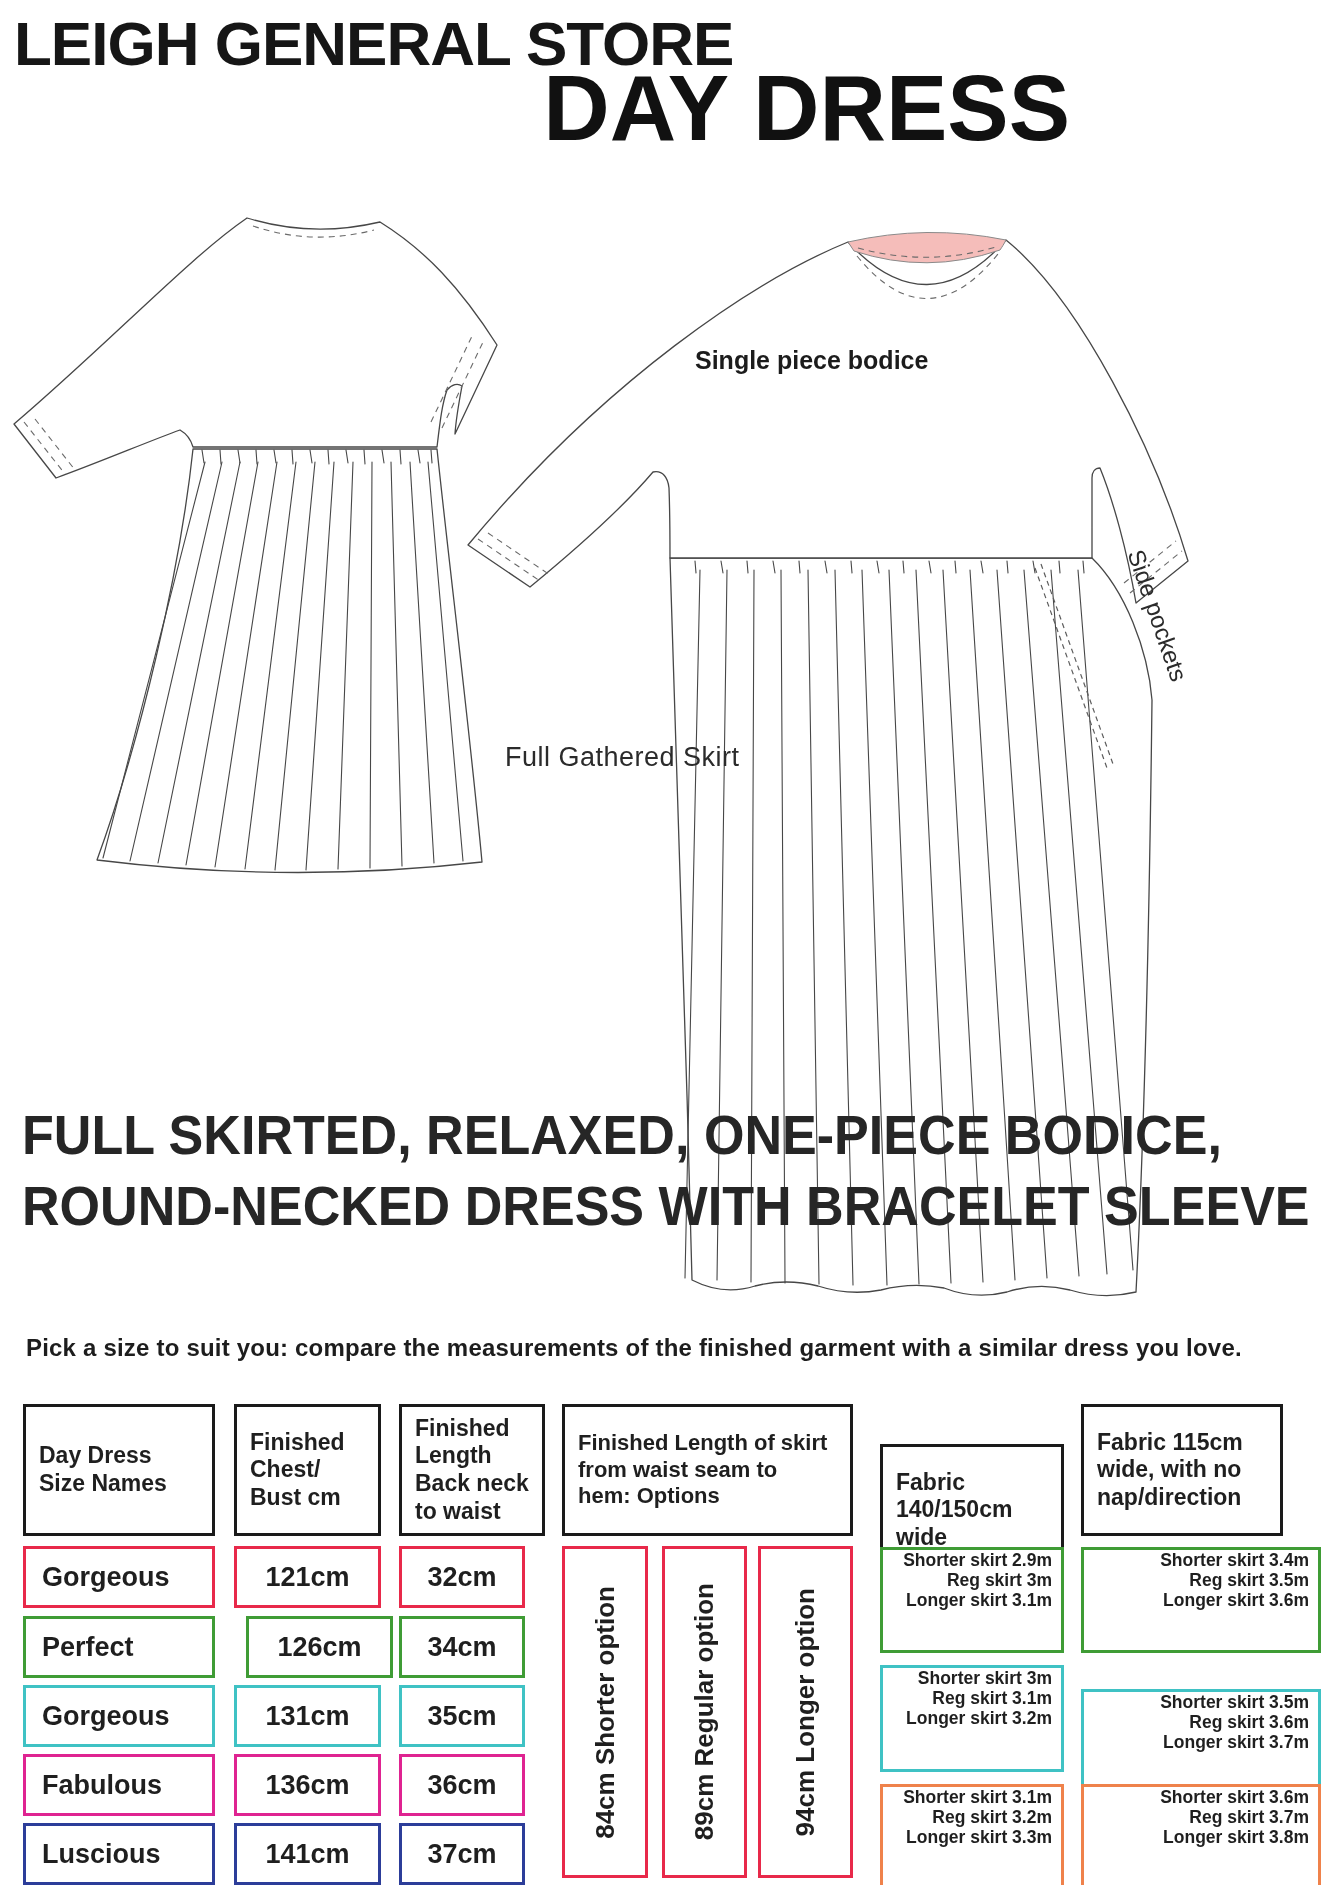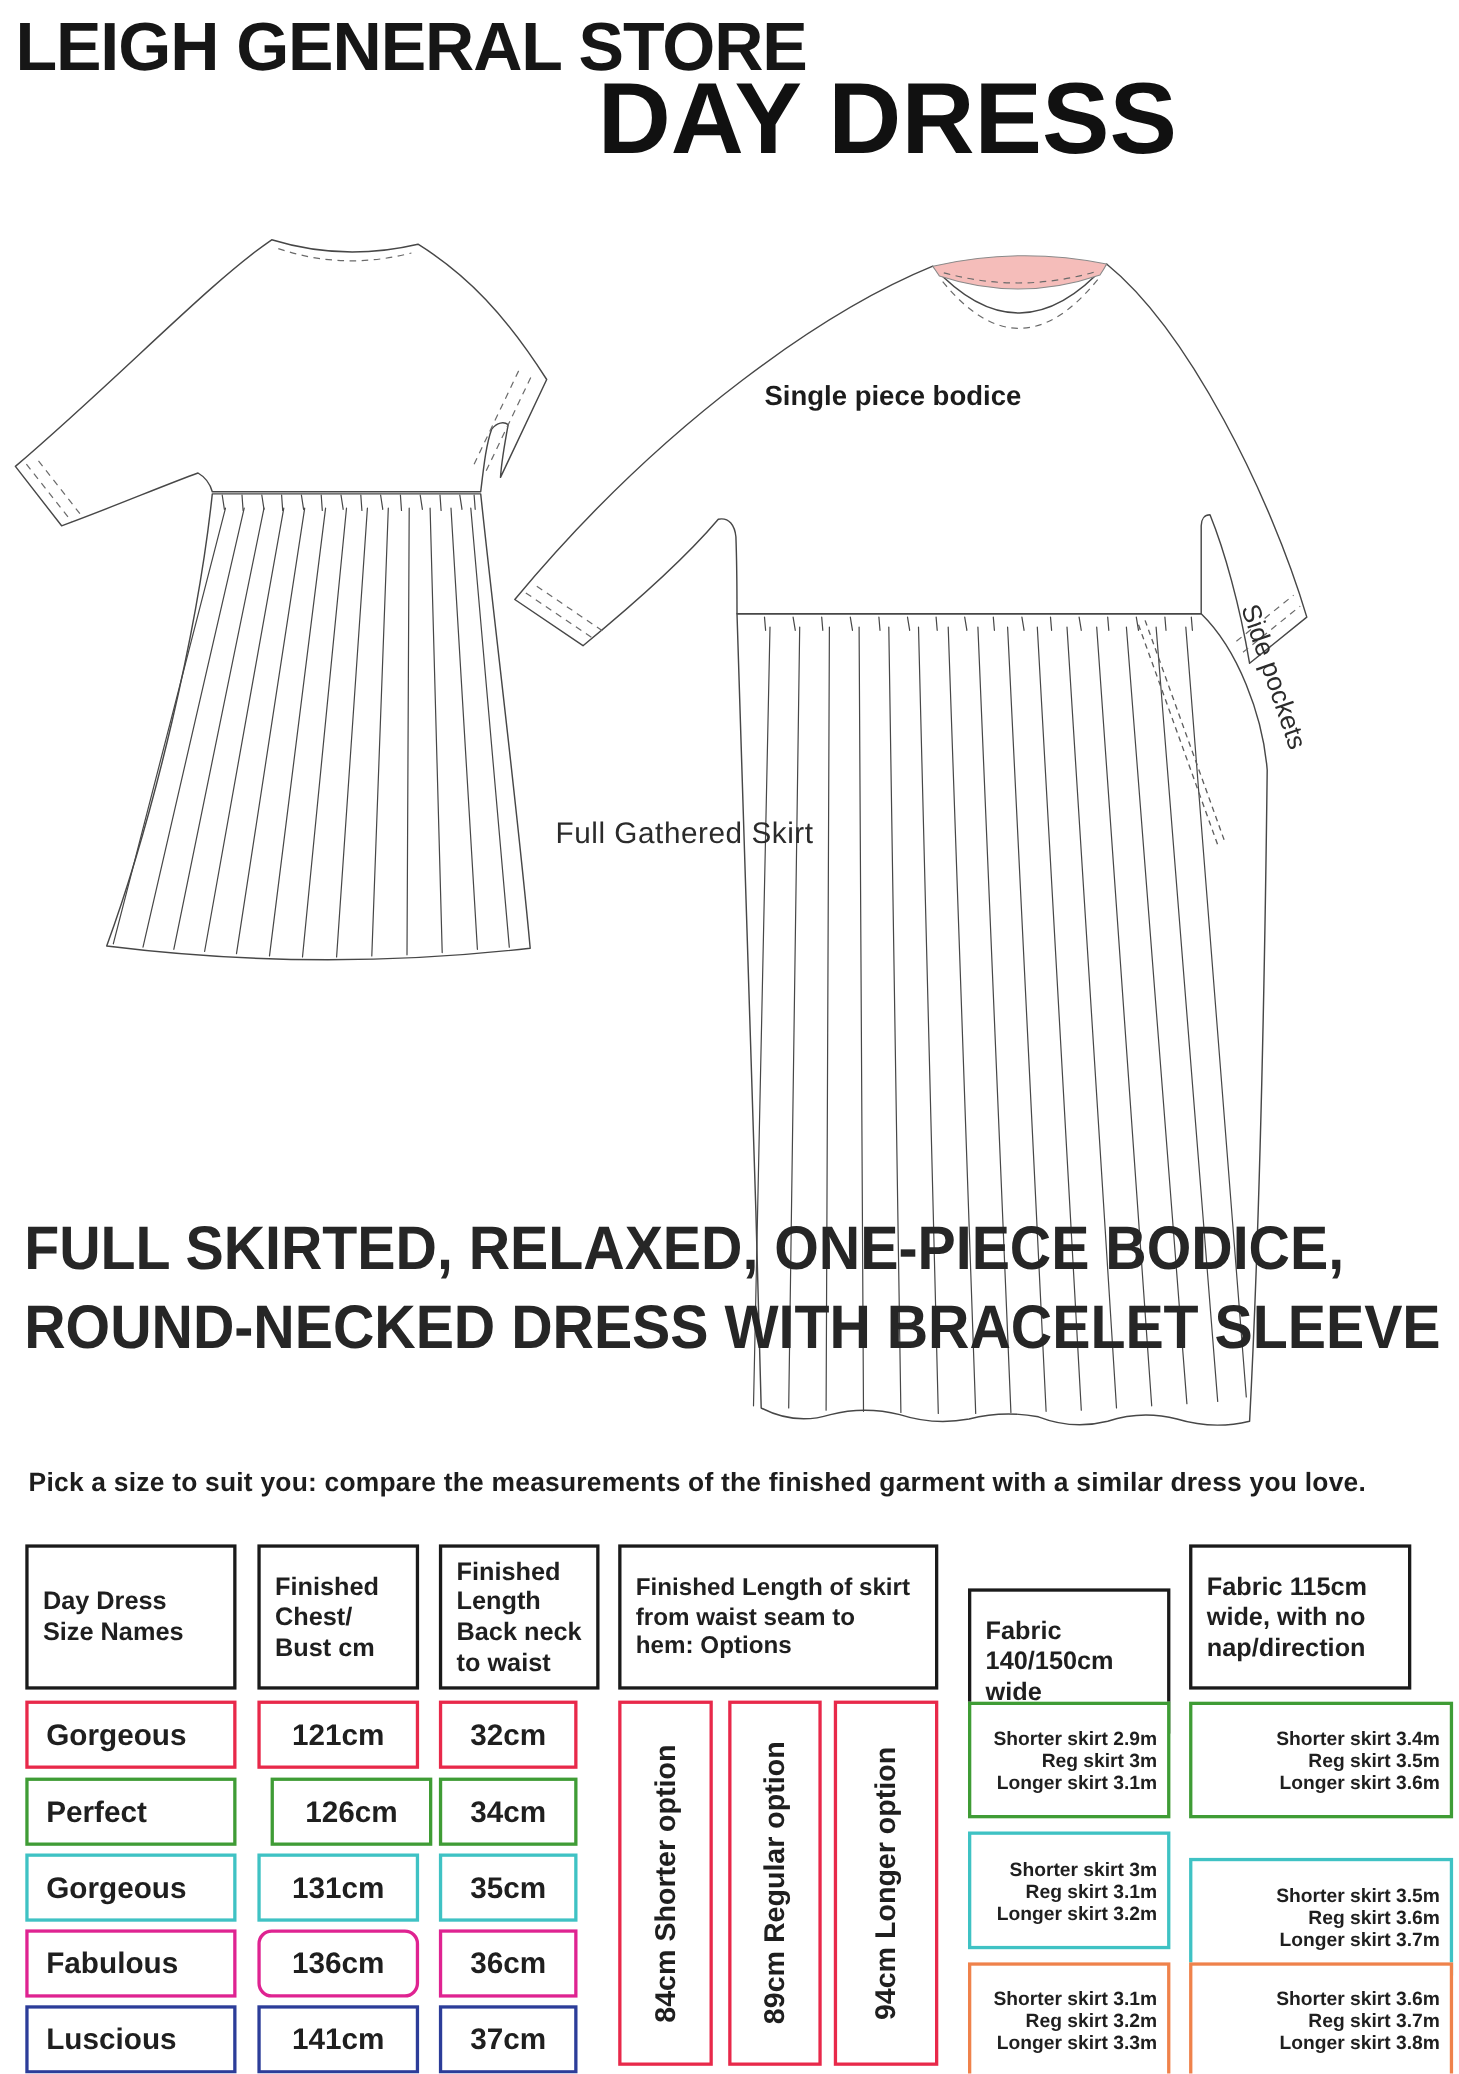--- a/index.html
+++ b/index.html
@@ -78,21 +78,21 @@
     font-size:26px;
   }
   .opt span{
     writing-mode:vertical-rl;transform:rotate(180deg);
     white-space:nowrap;
   }
   .opt0{left:562px;width:86px;}
   .opt1{left:662px;width:85px;}
   .opt2{left:758px;width:95px;}
   .fab{
-    flex-direction:column;justify-content:center;align-items:flex-end;
+    flex-direction:column;justify-content:flex-start;align-items:flex-end;
     padding-right:9px;font-size:17.5px;line-height:20px;text-align:right;
   }
   .f140{left:880px;width:184px;}
   .f115{left:1081px;width:240px;}
   .fr0{top:1547px;height:106px;}
   .fr1{top:1665px;height:107px;}
   .fr2{top:1784px;height:106px;}
 </style>
 </head>
 <body>
@@ -194,21 +194,21 @@
 
 <div class="cell c-name r1" style="border-color: rgb(63, 156, 53);">Perfect</div>
 <div class="cell c-chest r1" style="border-color: rgb(63, 156, 53); margin-left: 12px;">126cm</div>
 <div class="cell c-back r1" style="border-color: rgb(63, 156, 53);">34cm</div>
 
 <div class="cell c-name r2" style="border-color: rgb(63, 194, 196);">Gorgeous</div>
 <div class="cell c-chest r2" style="border-color: rgb(63, 194, 196);">131cm</div>
 <div class="cell c-back r2" style="border-color: rgb(63, 194, 196);">35cm</div>
 
 <div class="cell c-name r3" style="border-color: rgb(223, 35, 145);">Fabulous</div>
-<div class="cell c-chest r3" style="border-color: rgb(223, 35, 145); border-radius: 13px;">136cm</div>
+<div class="cell c-chest r3" style="border-color: rgb(223, 35, 145);">136cm</div>
 <div class="cell c-back r3" style="border-color: rgb(223, 35, 145);">36cm</div>
 
 <div class="cell c-name r4" style="border-color: rgb(44, 61, 153);">Luscious</div>
 <div class="cell c-chest r4" style="border-color: rgb(44, 61, 153);">141cm</div>
 <div class="cell c-back r4" style="border-color: rgb(44, 61, 153);">37cm</div>
 
 <div class="cell opt opt0" style="border-color: rgb(232, 41, 74);">
   <span>84cm Shorter option</span>
 </div>
 <div class="cell opt opt1" style="border-color: rgb(232, 41, 74);">

